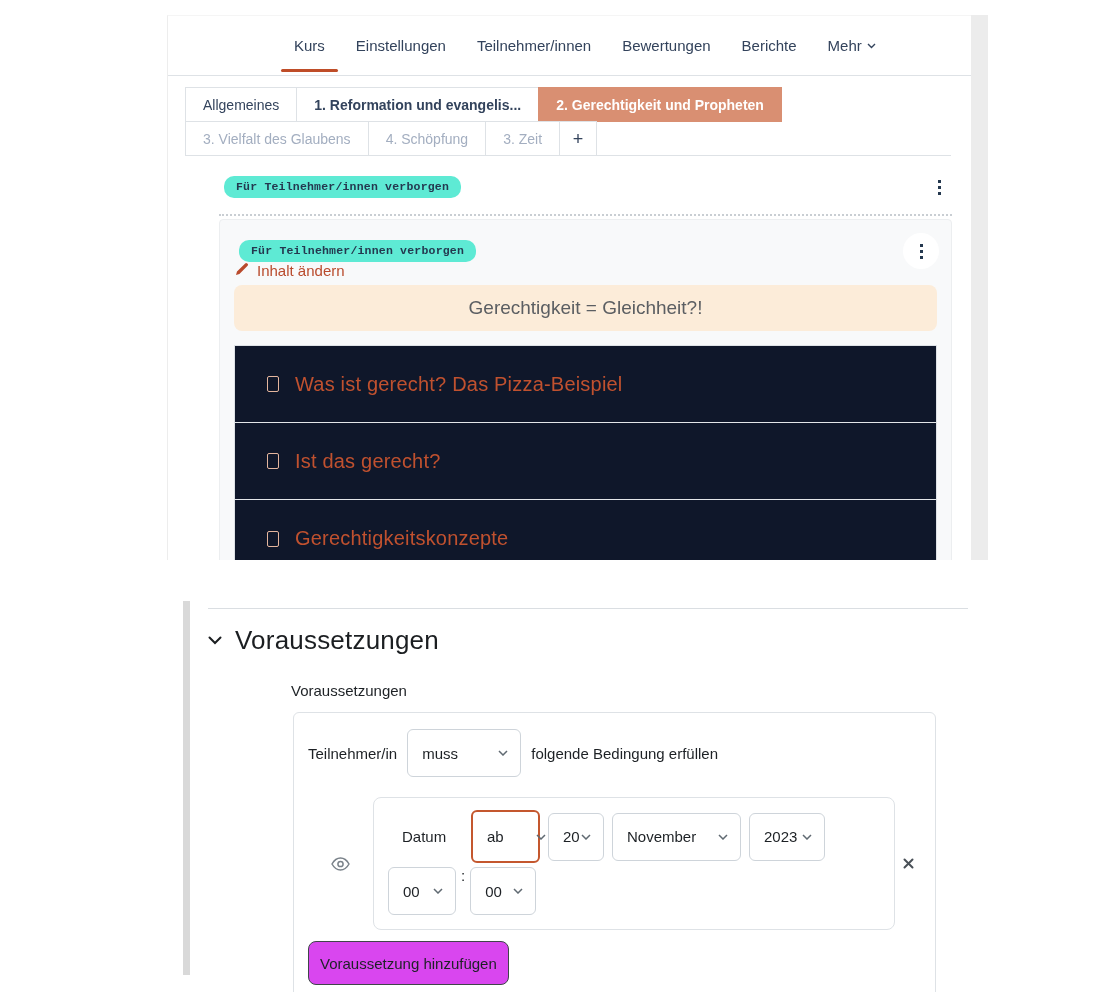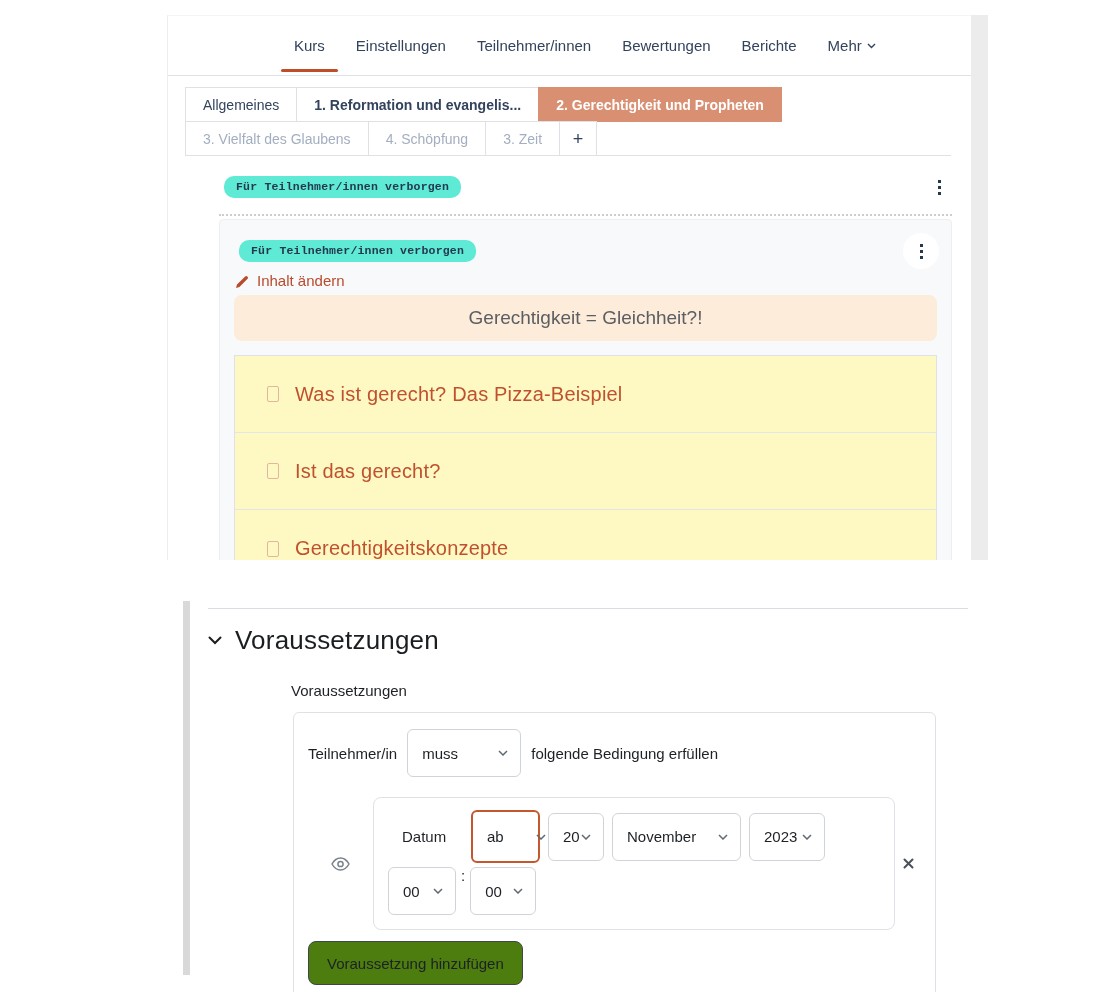--- a/index.html
+++ b/index.html
@@ -42,26 +42,26 @@
   .dotted-sep { margin:16px 0 3px 51px; width:733px;
     border-top:2px dotted #c9ced3; }
 
   .section-card { margin-left:51px; width:733px; height:400px;
     background:#f8f9fa; border:1px solid #eceef0; border-radius:4px 4px 0 0;
     position:relative; padding-top:20px; }
   .section-card .hidden-badge { margin-left:19px; }
   .circle-kebab { position:absolute; top:13px; right:12px; width:36px; height:36px;
     background:#fff; border-radius:50%; display:flex; align-items:center;
     justify-content:center; cursor:pointer; }
-  .edit-content { display:flex; align-items:flex-end; gap:8px; margin:10px 0 0 15px;
+  .edit-content { display:flex; align-items:flex-start; gap:8px; margin:0 0 0 15px;
     color:#b94a2c; font-size:15px; cursor:pointer; }
   .banner { margin:6px 14px 0 14px; height:46px; background:#fcecd9;
     border-radius:8px; display:flex; align-items:center; justify-content:center;
     font-size:19px; color:#5b5e62; }
-  .activity-list { margin:14px 14px 0 14px; background:#fef9c3;
+  .activity-list { margin:14px 14px 0 14px; background:#0f172a;
     border:1px solid #dee2e6; }
   .activity-row { height:77px; display:flex; align-items:center; gap:16px;
     padding-left:32px; border-bottom:1px solid #e3e6e9; cursor:pointer; }
   .activity-row:last-child { border-bottom:none; }
   .tofu { width:12px; height:16px; border:1.5px solid #e4b69e; border-radius:2px;
     flex:0 0 auto; }
   .activity-title { font-size:20px; font-weight:500; color:#c0512f;
     letter-spacing:.2px; }
 
   
@@ -89,21 +89,21 @@
   .cond-body { display:flex; align-items:center; margin-top:20px; }
   .eye-col { width:65px; display:flex; justify-content:center; }
   .inner-card { width:522px; border:1px solid #dee2e6; border-radius:8px;
     padding:12px 14px 14px; }
   .date-row1 { display:flex; align-items:center; gap:8px; }
   .date-label { font-size:15px; color:#1d2125; margin:0 16px 0 14px; width:45px; }
   .date-row2 { display:flex; align-items:flex-start; gap:5px; margin-top:4px; }
   .time-colon { font-size:15px; color:#1d2125; }
   .close-col { flex:1; display:flex; justify-content:center; cursor:pointer; }
 
-  .add-btn { margin-top:11px; height:44px; padding:0 18px; background:#4d7c0f;
+  .add-btn { margin-top:11px; height:44px; padding:0 11px; background:#d946ef;
     border:1px solid #40454a; border-radius:8px; font-size:15px; color:#1d2125;
     font-family:inherit; cursor:pointer; }
 
   .chev { flex:0 0 auto; }
 </style>
 </head>
 <body>
 
 <div class="panel">
 

